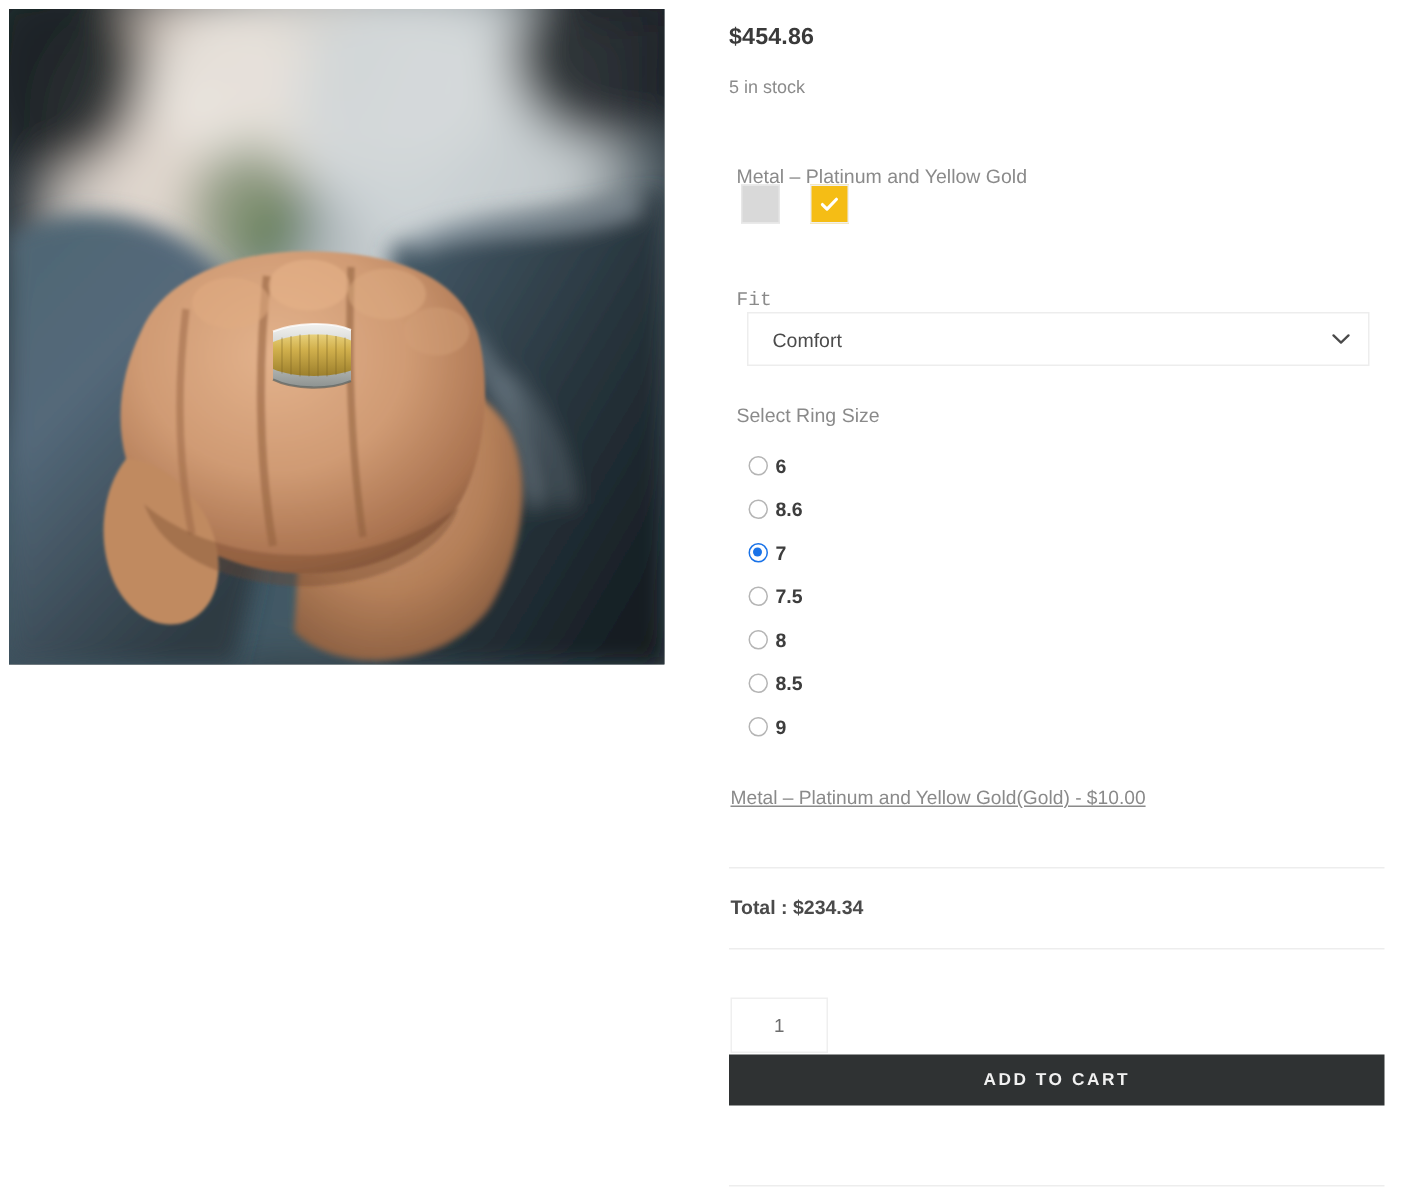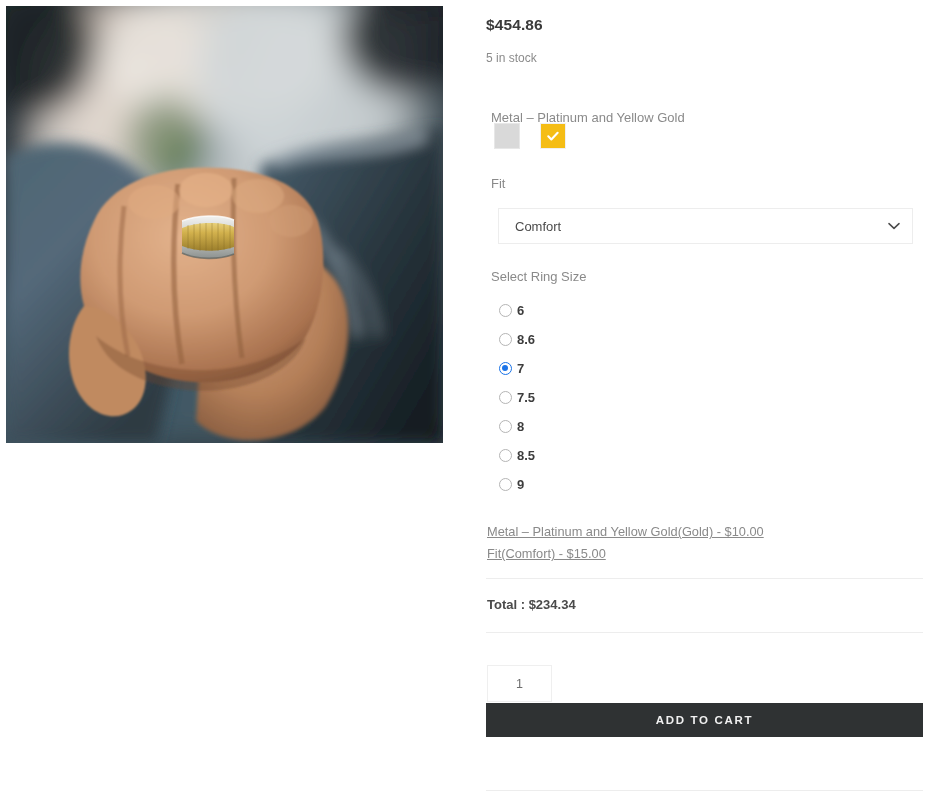--- a/index.html
+++ b/index.html
@@ -62,21 +62,21 @@
 
   
   .opt-label {
     position: absolute;
     left: 5px;
     font-size: 13px;
     color: #8a8a8a;
     white-space: nowrap;
   }
   .metal-label { top: 90px; margin-top: 20px; }
-  .fit-label   { top: 176px; }
+  .fit-label   { top: 192px; font-family: Liberation Mono, monospace; }
   .size-label  { top: 269px; color: #8a8a8a; }
 
   .swatches {
     position: absolute;
     left: 8px;
     top: 123px;
     display: flex;
     gap: 20px;
   }
   .swatch {
@@ -403,21 +403,20 @@
         <span class="radio-label">8.5</span>
       </label>
       <label class="radio-row">
         <span class="radio-dot"></span>
         <span class="radio-label">9</span>
       </label>
     </div>
 
     <div class="addons">
       <div class="addon-line">Metal – Platinum and Yellow Gold(Gold) - $10.00</div>
-      <div class="addon-line">Fit(Comfort) - $15.00</div>
     </div>
 
     <div class="rule rule-above-total"></div>
     <div class="total">Total : $234.34</div>
     <div class="rule rule-below-total"></div>
 
     <input class="qty" type="text" value="1" style="">
     <button class="add-to-cart">ADD TO CART</button>
 
     <div class="rule rule-bottom"></div>

